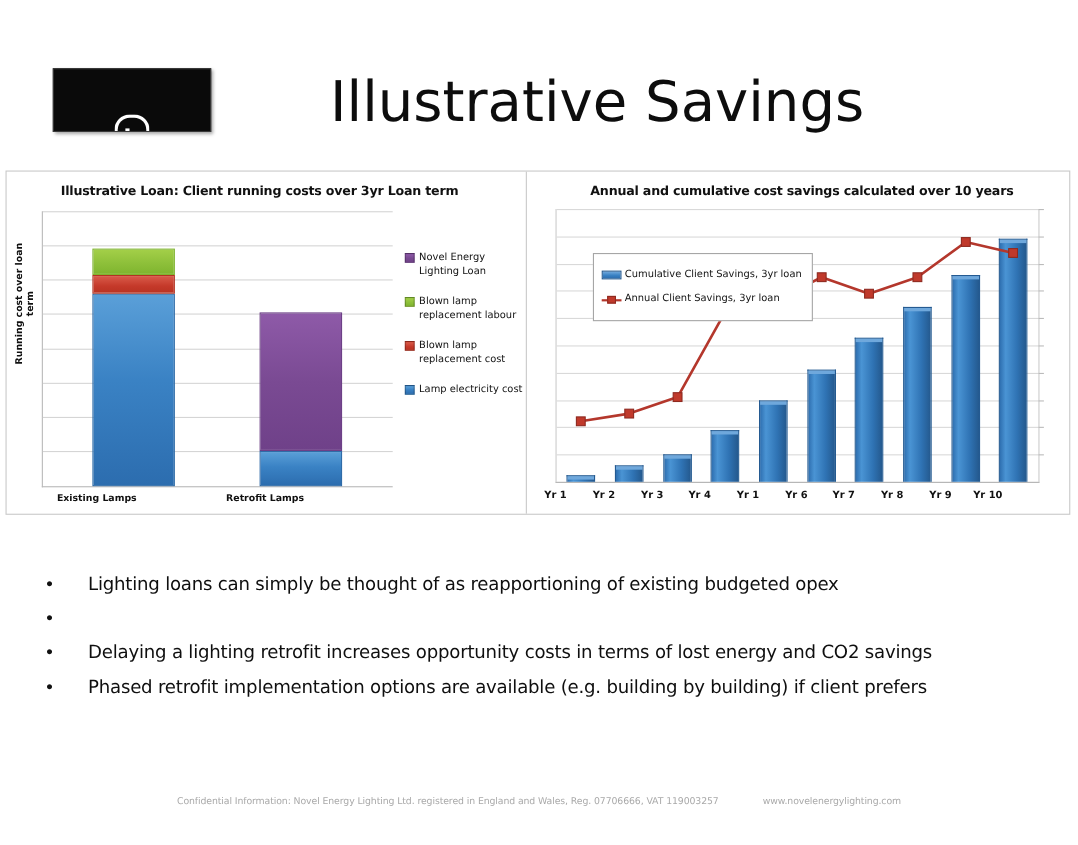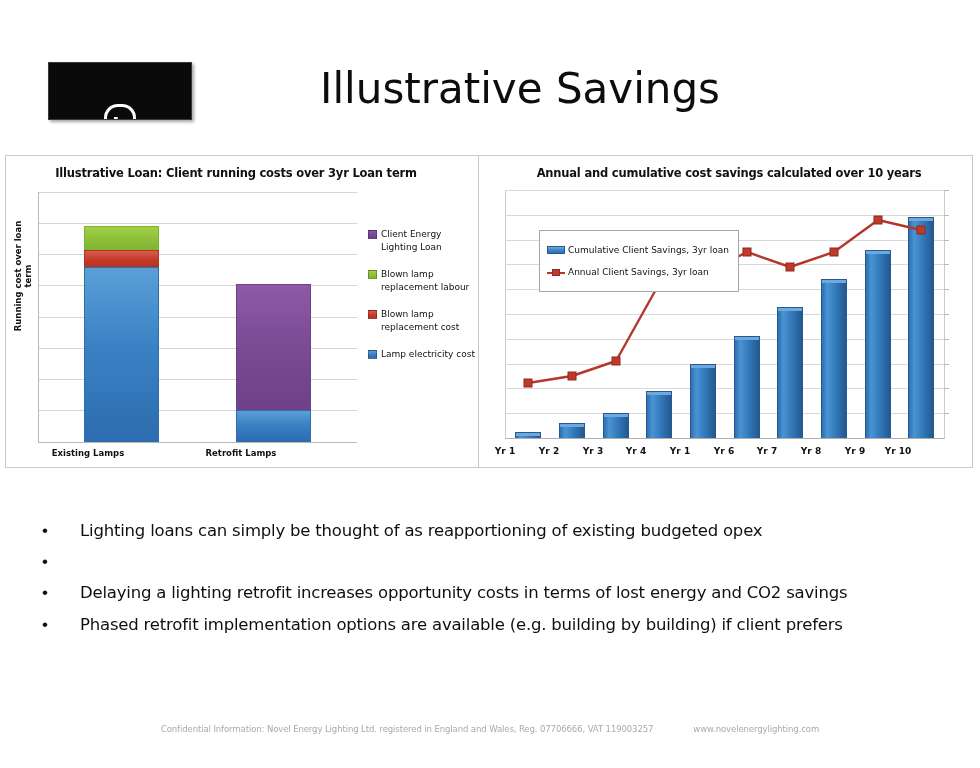--- a/index.html
+++ b/index.html
@@ -78,23 +78,23 @@
     left: 55px; top: 6px;
     width: 26px; height: 16px;
     border: 3.5px solid #ffffff;
     border-bottom: none;
     border-radius: 14px 14px 0 0;
   }
   #slide-title {
     position: absolute;
     left: 300px; top: 64px;
     width: 420px;
-    text-align: right;
-    font-family: "DejaVu Sans", sans-serif;
-    font-size: 42px;
+    text-align: center;
+    font-family: "DejaVu Sans", sans-serif;
+    font-size: 51px;
     font-weight: 400;
     color: #0d0d0d;
     letter-spacing: 0px;
     white-space: nowrap;
   }
 
   
   #charts-panel {
     position: absolute;
     left: 5px; top: 155px;
@@ -413,21 +413,21 @@
       <div class="lseg seg-purple" style="bottom:32px; height:126px"></div>
     </div>
   </div>
 
   <div class="lxtick" style="left:27px">Existing Lamps</div>
   <div class="lxtick" style="left:180px">Retrofit Lamps</div>
 
   <div id="left-legend">
     <div class="llegend-item">
       <span class="lkey seg-purple"></span>
-      <span class="llegend-text">Client Energy Lighting Loan</span>
+      <span class="llegend-text">Novel Energy Lighting Loan</span>
     </div>
     <div class="llegend-item">
       <span class="lkey seg-green"></span>
       <span class="llegend-text">Blown lamp replacement labour</span>
     </div>
     <div class="llegend-item">
       <span class="lkey seg-red"></span>
       <span class="llegend-text">Blown lamp replacement cost</span>
     </div>
     <div class="llegend-item">

